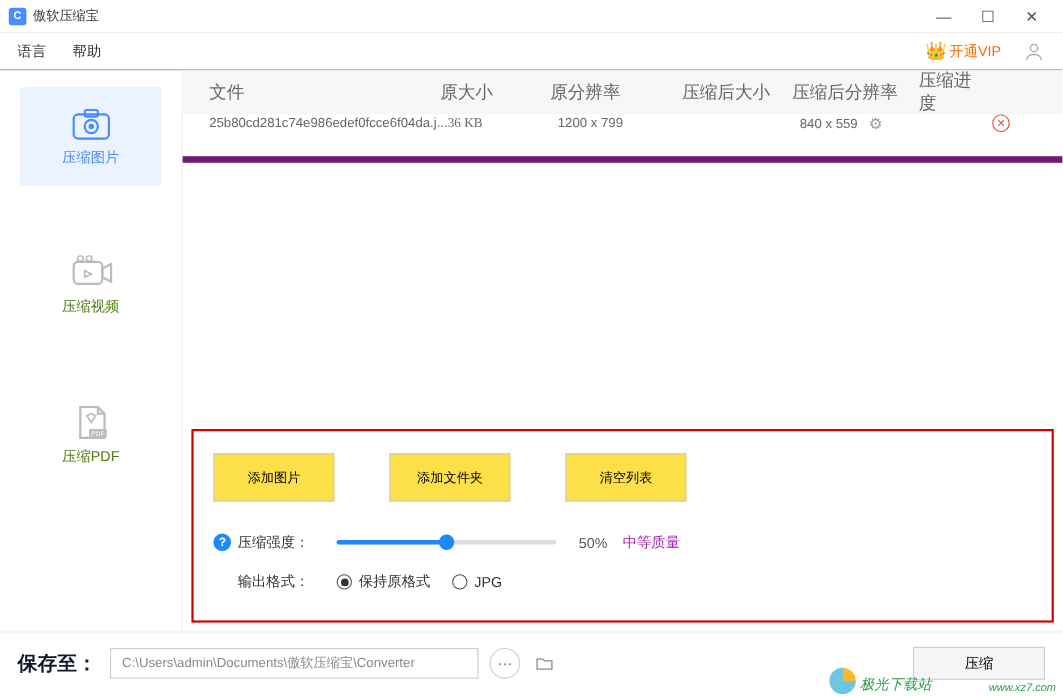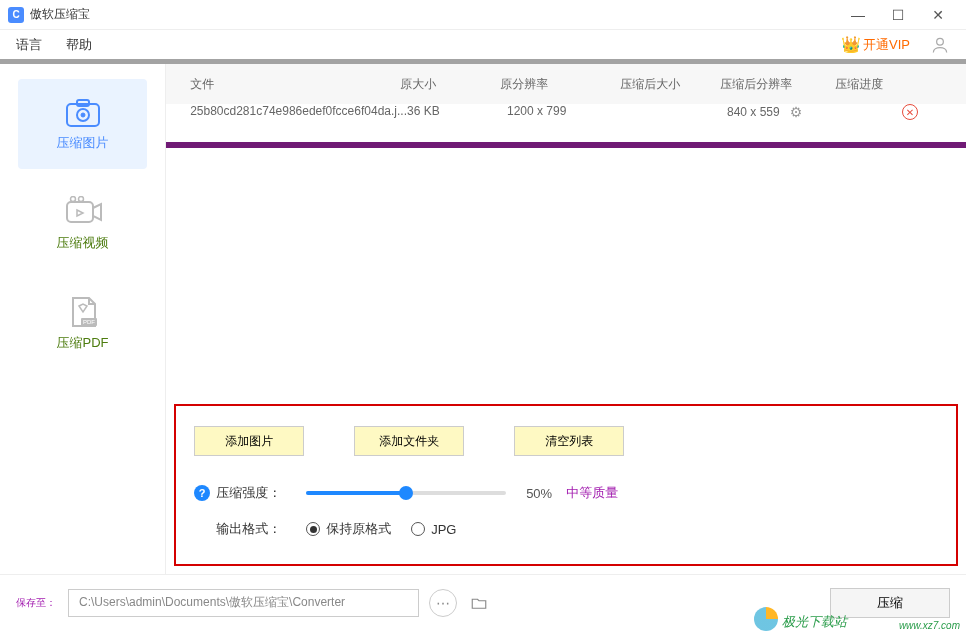--- a/index.html
+++ b/index.html
@@ -5,75 +5,75 @@
 * { box-sizing: border-box; margin: 0; padding: 0; font-family: "Microsoft YaHei", sans-serif; }
 body { width: 966px; height: 633px; background: #fff; overflow: hidden; position: relative; }
 
 .titlebar { height: 30px; display: flex; align-items: center; padding: 0 8px; border-bottom: 1px solid #eee; }
 .app-logo { width: 16px; height: 16px; background: #4a8cff; border-radius: 3px; display: flex; align-items: center; justify-content: center; margin-right: 6px; }
 .app-logo-inner { color: #fff; font-size: 10px; font-weight: bold; }
 .app-title { font-size: 12px; color: #333; flex: 0 0 auto; }
 .titlebar-spacer { flex: 1; }
 .win-btn { width: 40px; height: 30px; display: flex; align-items: center; justify-content: center; cursor: pointer; font-size: 14px; color: #555; }
 
-.menubar { height: 34px; display: flex; align-items: center; padding: 0 16px; border-bottom: 5px solid #a3a3a3; }
+.menubar { height: 34px; display: flex; align-items: center; padding: 0 16px; border-bottom: 1px solid #a3a3a3; }
 .menu-item { font-size: 13px; color: #333; margin-right: 24px; cursor: pointer; }
 .menubar-spacer { flex: 1; }
 .vip-btn { display: flex; align-items: center; color: #ff6a00; font-size: 13px; cursor: pointer; margin-right: 20px; }
 .crown-icon { font-size: 16px; margin-right: 2px; }
 .user-icon { width: 20px; height: 20px; color: #999; cursor: pointer; }
 
 .main { display: flex; height: 510px; }
 
-.sidebar { width: 175px; border-right: 1px solid #eee; display: flex; flex-direction: column; padding-top: 10px; }
+.sidebar { width: 175px; border-right: 1px solid #eee; display: flex; flex-direction: column; padding-top: 10px; gap: 36px; }
 .nav-item { height: 90px; display: flex; flex-direction: column; align-items: center; justify-content: center; cursor: pointer; color: #4d7c0f; margin: 5px 18px; border-radius: 4px; }
 .nav-item.active { background: #eaf3ff; color: #4a8cff; }
 .nav-item.active .nav-icon svg { stroke: #4a8cff; fill: #4a8cff; }
 .nav-icon { width: 40px; height: 32px; display: flex; align-items: center; justify-content: center; margin-bottom: 6px; }
 .nav-label { font-size: 13px; }
 
 .content { flex: 1; display: flex; flex-direction: column; }
 
-.table-head { height: 40px; background: #f7f7f7; display: flex; align-items: center; padding: 0 24px; font-size: 12px; color: #666; }
+.table-head { height: 40px; background: #f7f7f7; display: flex; align-items: center; padding: 0 24px; font-size: 16px; color: #666; }
 .col-file { flex: 0 0 210px; }
-.col-size { flex: 0 0 100px; }
+.col-size { flex: 0 0 100px; font-family: Liberation Serif, serif; }
 .col-res { flex: 0 0 120px; }
 .col-aftersize { flex: 0 0 100px; }
 .col-afterres { flex: 0 0 115px; }
 .col-progress { flex: 0 0 60px; }
 .col-action { flex: 0 0 40px; text-align: right; }
 
 .table-row { height: 44px; display: flex; align-items: flex-start; padding: 0 24px; font-size: 12px; color: #666; border-bottom: 6px solid #701a75; }
 .table-row .col-afterres { display: flex; align-items: center; gap: 10px; }
 .gear { color: #999; cursor: pointer; font-size: 14px; }
 .del-btn { color: #e74c3c; cursor: pointer; }
 .del-circle { width: 16px; height: 16px; border: 1.5px solid #e74c3c; border-radius: 50%; display: flex; align-items: center; justify-content: center; font-size: 10px; }
 
 .spacer-area { flex: 1; }
 
 .controls { margin: 0 8px 8px 8px; border: 2px solid #d40000; padding: 20px 18px 26px 18px; }
 .btn-row { display: flex; gap: 50px; margin-bottom: 28px; }
-.ctrl-btn { width: 110px; height: 30px; background: #fef9c3; border: 1px solid #ccc; font-size: 12px; cursor: pointer; display: flex; align-items: center; justify-content: center; }
+.ctrl-btn { width: 110px; height: 44px; background: #fde047; border: 1px solid #ccc; font-size: 12px; cursor: pointer; display: flex; align-items: center; justify-content: center; }
 
 .opt-row { display: flex; align-items: center; font-size: 13px; color: #333; margin-bottom: 18px; }
 .info-icon { width: 16px; height: 16px; background: #1e88ff; color: #fff; border-radius: 50%; display: flex; align-items: center; justify-content: center; font-size: 11px; font-weight: bold; margin-right: 6px; }
 .opt-label { width: 70px; }
 .slider-wrap { width: 200px; height: 4px; background: #ddd; position: relative; margin: 0 20px; border-radius: 2px; }
 .slider-fill { position: absolute; left: 0; top: 0; height: 4px; background: #1e88ff; width: 50%; border-radius: 2px; }
 .slider-thumb { position: absolute; left: 50%; top: 50%; transform: translate(-50%, -50%); width: 14px; height: 14px; background: #1e88ff; border-radius: 50%; cursor: pointer; }
 .slider-val { width: 40px; color: #555; }
 .slider-desc { color: #a21caf; }
 
 .radio-group { display: flex; align-items: center; gap: 20px; margin-left: 20px; }
 .radio-opt { display: flex; align-items: center; gap: 6px; cursor: pointer; font-size: 13px; }
 .radio-circle { width: 14px; height: 14px; border: 1.5px solid #555; border-radius: 50%; display: flex; align-items: center; justify-content: center; }
 .radio-circle.checked::after { content: ""; width: 7px; height: 7px; background: #333; border-radius: 50%; }
 
 .footer { height: 56px; border-top: 1px solid #eee; display: flex; align-items: center; padding: 0 16px; position: relative; }
-.save-label { font-size: 10px; color: #a21caf; margin-right: 12px; }
+.save-label { font-size: 18px; color: #0f172a; margin-right: 12px; font-weight: bold; }
 .path-input { flex: 1; height: 28px; border: 1px solid #ccc; padding: 0 10px; font-size: 12px; color: #888; background: #fff; margin-right: 10px; }
 .foot-icon { width: 28px; height: 28px; border: 1px solid #ccc; border-radius: 14px; display: flex; align-items: center; justify-content: center; color: #888; margin-right: 8px; cursor: pointer; font-size: 14px; }
 .compress-btn { width: 120px; height: 30px; background: #f5f5f5; border: 1px solid #ccc; font-size: 13px; cursor: pointer; }
 
 .watermark { position: absolute; right: 6px; bottom: 2px; font-size: 13px; font-style: italic; color: #2a9c4a; pointer-events: none; display: flex; align-items: flex-end; gap: 4px; }
 .wm-logo { width: 24px; height: 24px; border-radius: 50%; background: conic-gradient(#fa0 0 90deg, #5bd 90deg 360deg); opacity: .85; }
 </style>
 </head>
 <body>
 

